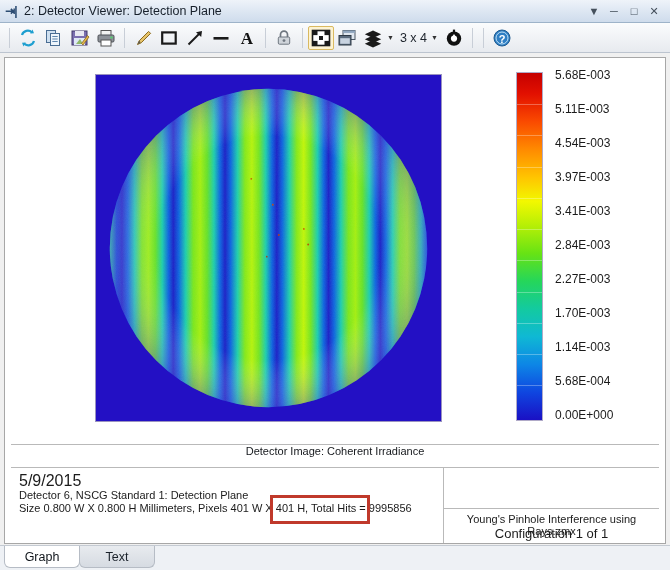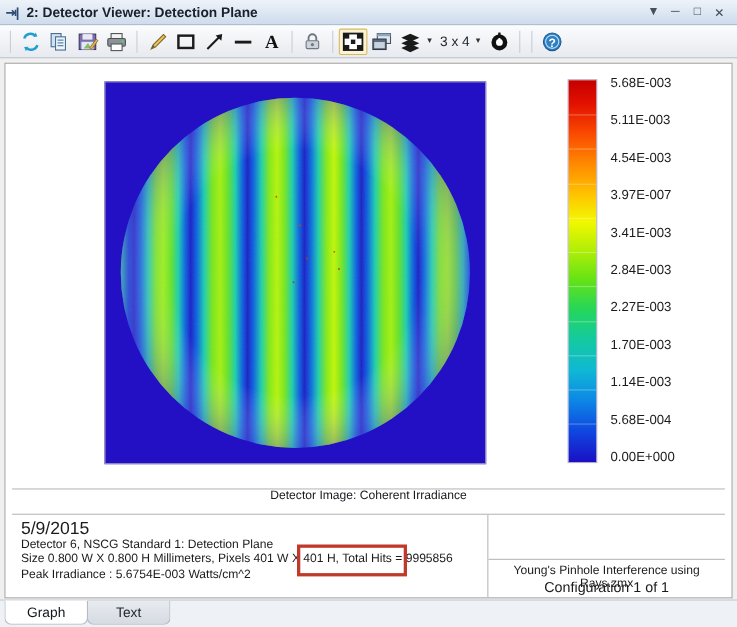--- a/index.html
+++ b/index.html
@@ -25,21 +25,20 @@
     box-sizing: border-box;
   }
   .tb-dockicon {
     width: 22px; height: 23px; display: flex; align-items: center;
     justify-content: center; color: #2c4c72; font-size: 12px;
     font-weight: bold; letter-spacing: -1px;
   }
   .tb-title {
     font-size: 12.5px; color: #17202b; white-space: nowrap;
     padding-left: 2px;
-    font-weight: bold;
   }
   .tb-btns {
     margin-left: auto; display: flex; align-items: center;
     gap: 0px; padding-right: 6px;
   }
   .tb-btn {
     width: 20px; height: 20px; display: flex; align-items: center;
     justify-content: center; font-size: 11px; color: #45505c;
   }
 
@@ -489,21 +488,21 @@
           <div class="cbar-tick" style="top:72%"></div>
           <div class="cbar-tick" style="top:81%"></div>
           <div class="cbar-tick" style="top:90%"></div>
         </div>
       </div>
 
       <div class="cbar-labels">
         <div class="cbar-label" style="top:11px">5.68E-003</div>
         <div class="cbar-label" style="top:45px">5.11E-003</div>
         <div class="cbar-label" style="top:79px">4.54E-003</div>
-        <div class="cbar-label" style="top:113px">3.97E-007</div>
+        <div class="cbar-label" style="top:113px">3.97E-003</div>
         <div class="cbar-label" style="top:147px">3.41E-003</div>
         <div class="cbar-label" style="top:181px">2.84E-003</div>
         <div class="cbar-label" style="top:215px">2.27E-003</div>
         <div class="cbar-label" style="top:249px">1.70E-003</div>
         <div class="cbar-label" style="top:283px">1.14E-003</div>
         <div class="cbar-label" style="top:317px">5.68E-004</div>
         <div class="cbar-label" style="top:351px">0.00E+000</div>
       </div>
     </div>
 
@@ -514,21 +513,20 @@
     <div class="infowrap">
       <div class="info-vsep"></div>
 
       <div class="info-left">
         <div class="info-line l1">5/9/2015</div>
         <div class="info-line">Detector 6, NSCG Standard 1: Detection Plane</div>
         <div class="info-line">
           <span>Size 0.800 W X 0.800 H Millimeters, Pixels 401 W X 401 H,</span>
           <span>Total Hits = 9995856</span>
         </div>
-        <div class="info-line">Peak Irradiance : 5.6754E-003 Watts/cm^2</div>
       </div>
 
       <div class="info-right">
         <div class="info-right-sep"></div>
         <div class="cfg-file">Young's Pinhole Interference using Rays.zmx</div>
         <div class="cfg-num">Configuration 1 of 1</div>
       </div>
     </div>
 
   </div>

